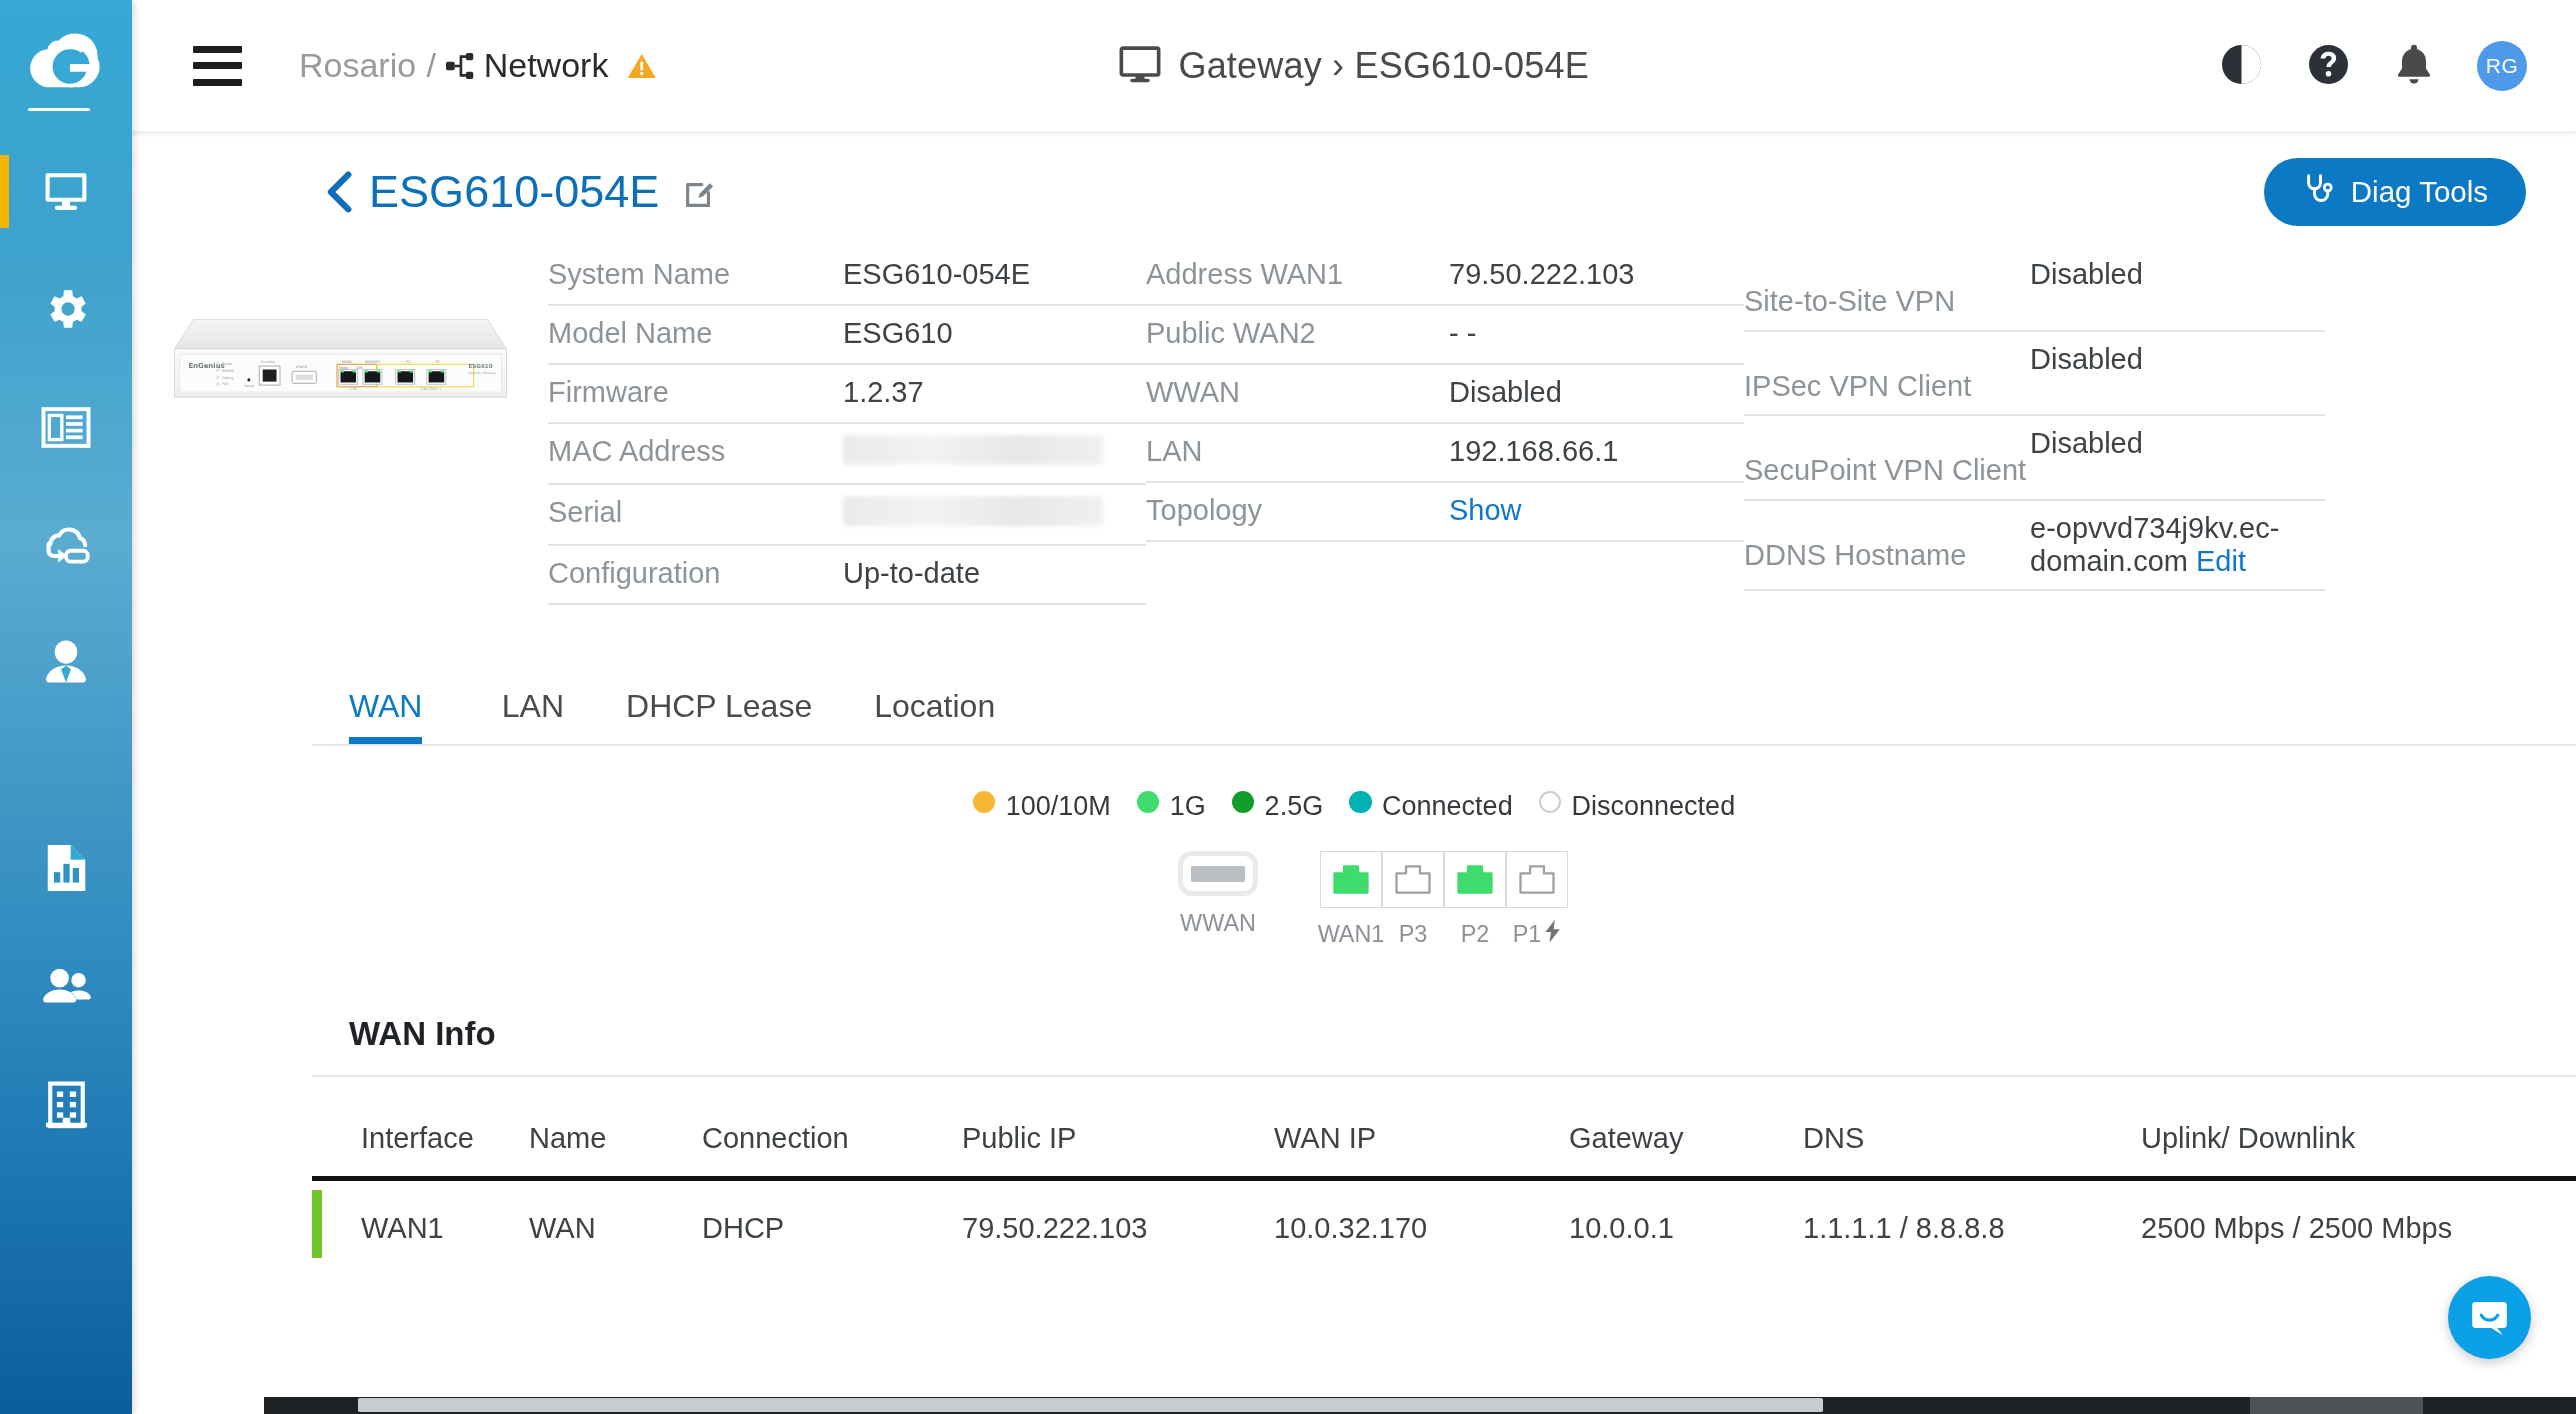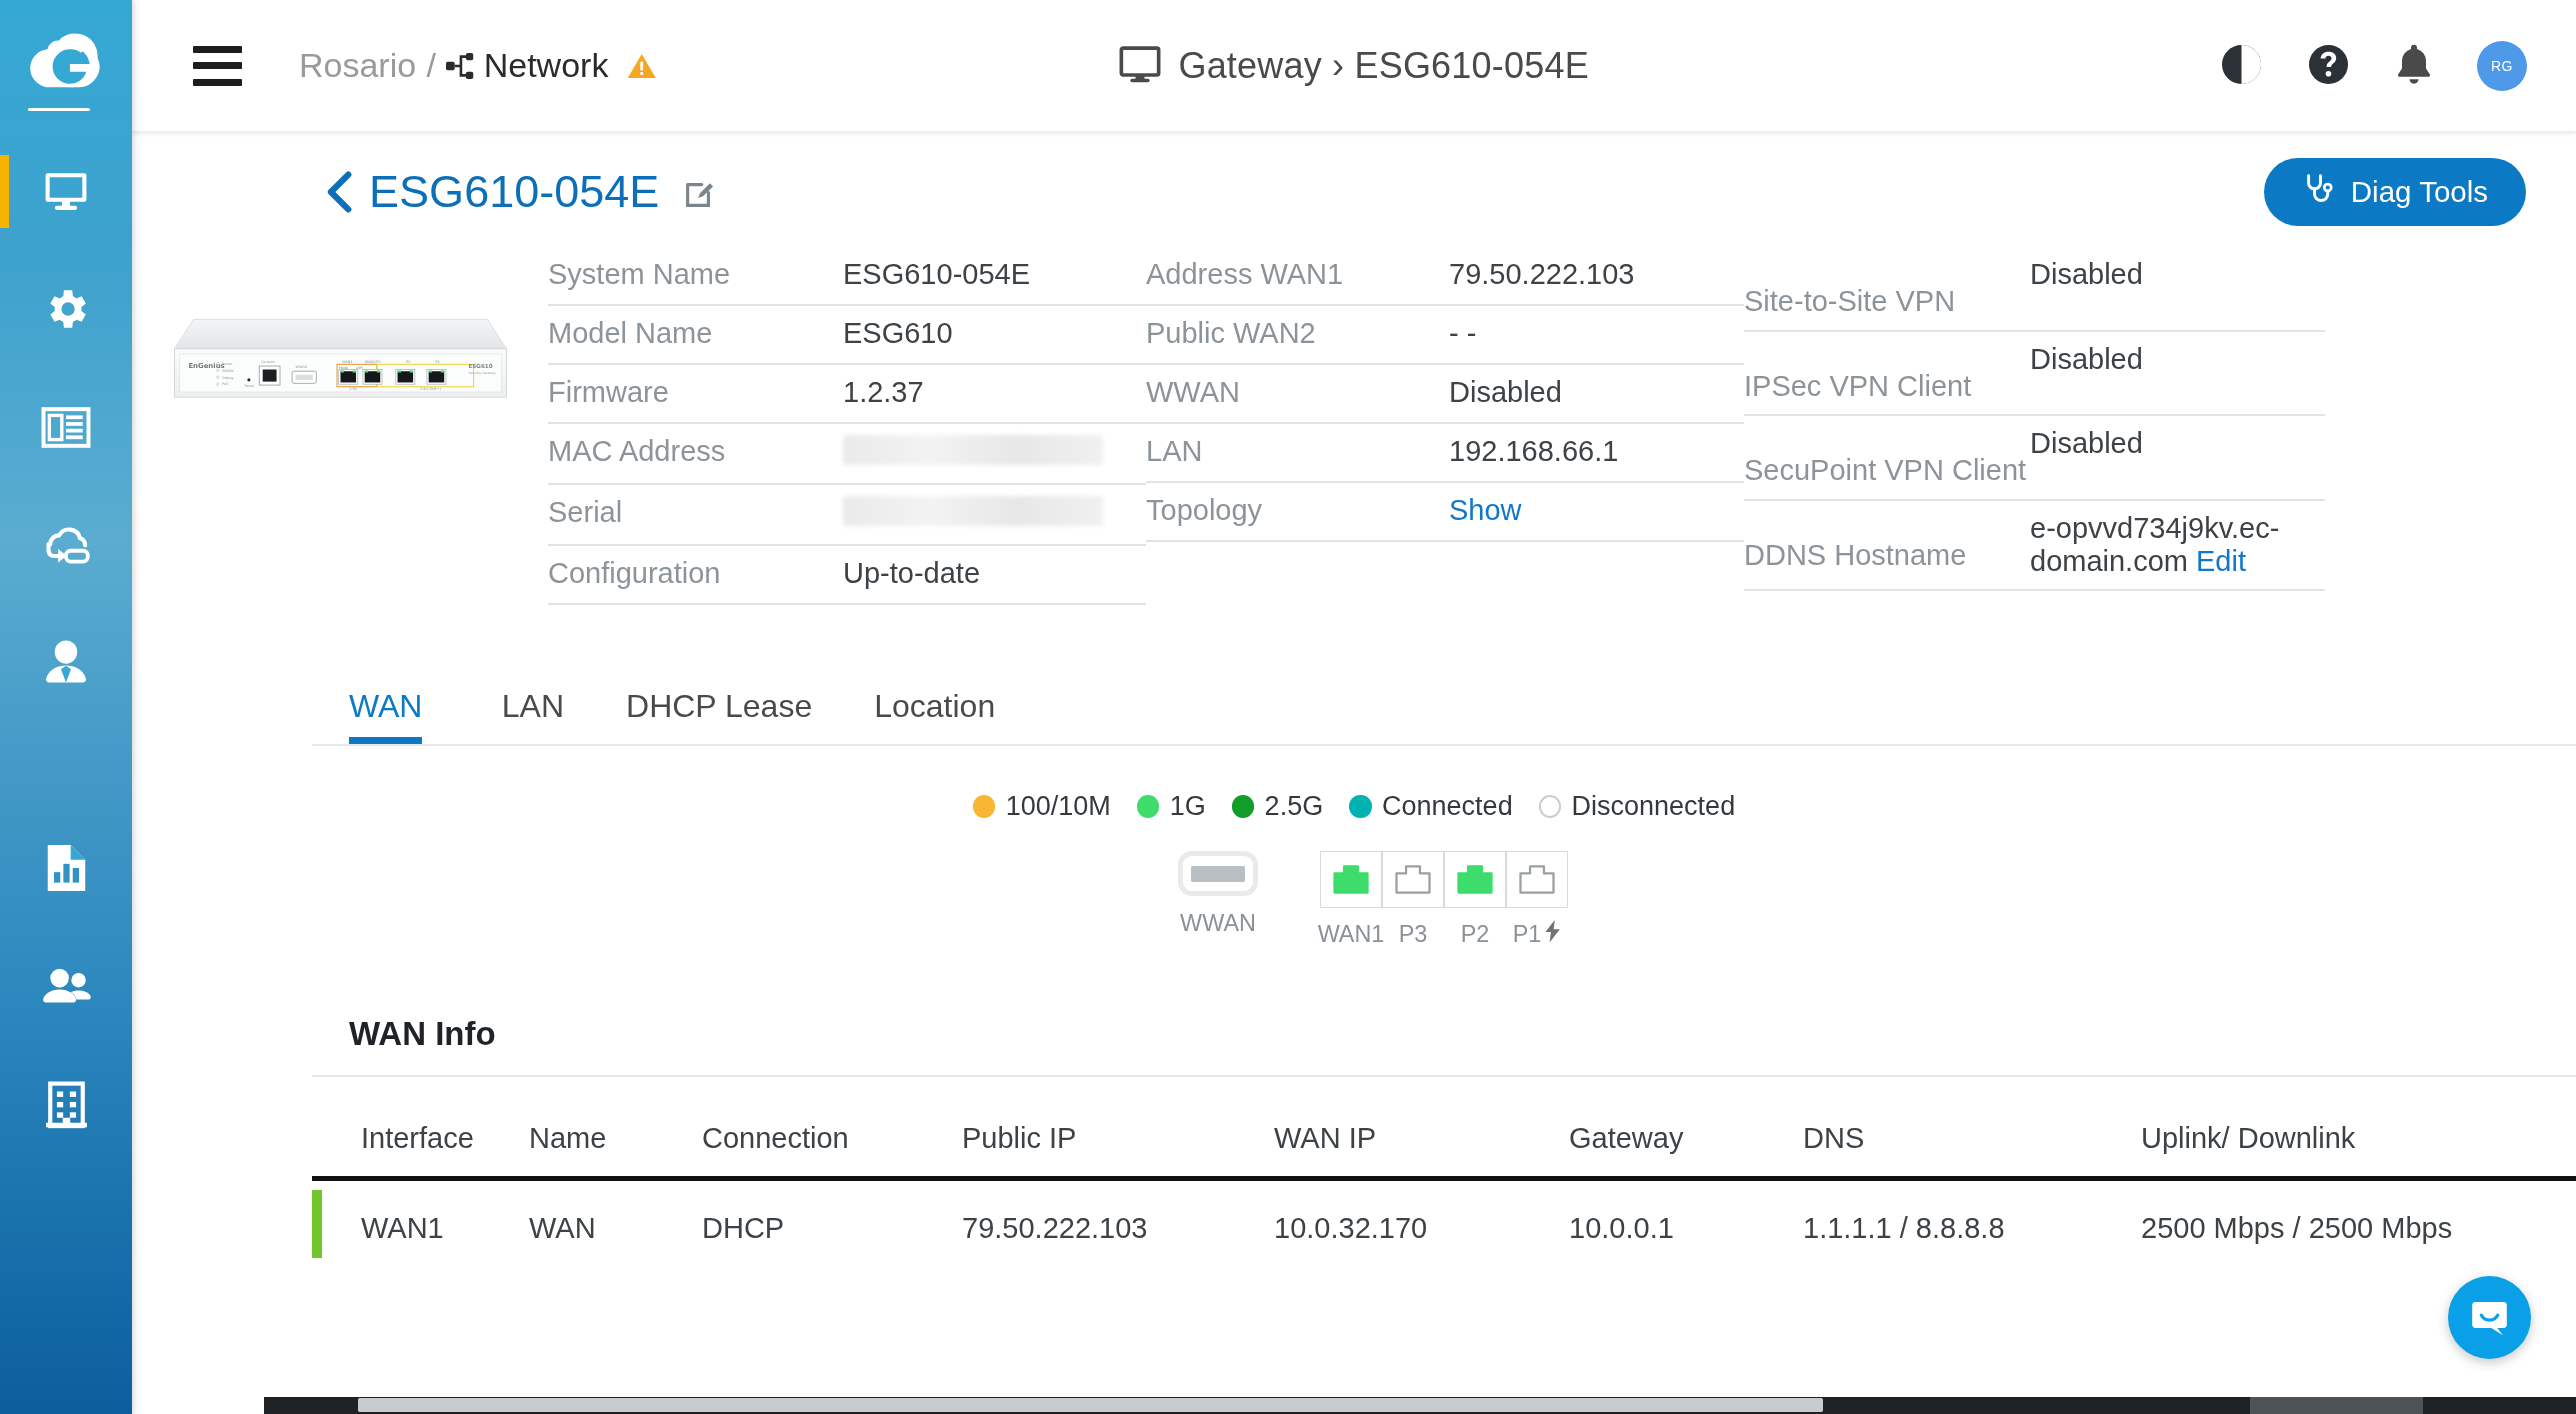--- a/index.html
+++ b/index.html
@@ -53,21 +53,21 @@
 
   .center-title {
     position:absolute; left:0; right:0; top:0; height:132px;
     display:flex; align-items:center; justify-content:center; pointer-events:none;
   }
   .center-title-inner { display:flex; align-items:center; gap: 17.3px; pointer-events:auto; }
   .center-title-text { font-size: 36px; color:#4a4a4a; letter-spacing:0.2px; }
   .topbar-right { margin-left:auto; margin-right: 49px; display:flex; align-items:center; gap: 42px; }
   .avatar {
     width: 50px; height: 50px; border-radius:50%; background:#4f9ae8; color:#fff;
-    display:flex; align-items:center; justify-content:center; font-size: 14px; letter-spacing:0.4px;
+    display:flex; align-items:center; justify-content:center; font-size: 21px; letter-spacing:0.4px;
   }
 
   
   .content { flex:1 1 auto; position:relative; overflow:hidden; background:#fff; }
 
   
   .dev-header { display:flex; align-items:center; padding: 26px 0 0 0; }
   .dev-title-wrap { display:flex; align-items:center; margin-left: 192px; gap: 15.6px; }
   .chev-back { cursor:pointer; display:flex; align-items:center; }
   .dev-title { font-size: 45px; color:#0c6fb8; }
@@ -110,21 +110,21 @@
   
   .tabs { margin: 83px 0 0 217px; display:flex; align-items:flex-end; gap: 0; }
   .tab { font-size: 32px; color:#4a4a4a; padding: 0 31px 19px 31px; cursor:pointer; position:relative; }
   .tab:first-child { padding-left: 0; margin-right: 17.3px;}
   .tab.active { color:#0b79c4; }
   .tab.active::after { content:""; position:absolute; left:0; right: 31px; bottom:0; height: 7px; background:#0b79c4; }
   .tabs-rule { margin-left: 180px; margin-right: 0; height: 1.7px; background:#e6e9eb; }
 
   
   .legend { display:flex; align-items:center; justify-content:center; gap: 26px; margin-top: 45px; font-size: 27px; color:#35393d; }
-  .legend-item { display:flex; align-items:center; gap: 10.4px; }
+  .legend-item { display:flex; gap: 10.4px; }
   .dot { width: 22.5px; height: 22.5px; border-radius:50%; display:inline-block; }
   .dot.hollow { background:#fff; border: 2.6px solid #c9ced2; }
 
   
   .ports { display:flex; align-items:flex-start; justify-content:center; gap: 0; margin-top: 29.5px; }
   .wwan-block { width: 156px; display:flex; flex-direction:column; align-items:center; }
   .wwan-port {
     width: 80px; height: 45px; border: 5.2px solid #e8eaec; border-radius: 14px;
     display:flex; align-items:center; justify-content:center; background:#fff;
   }

